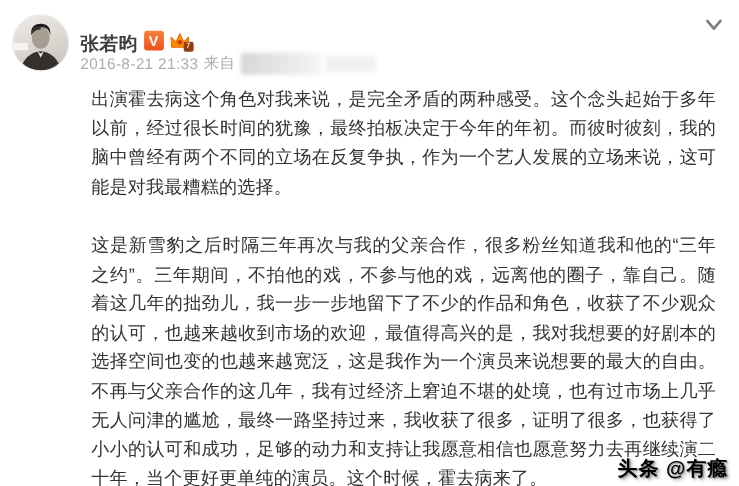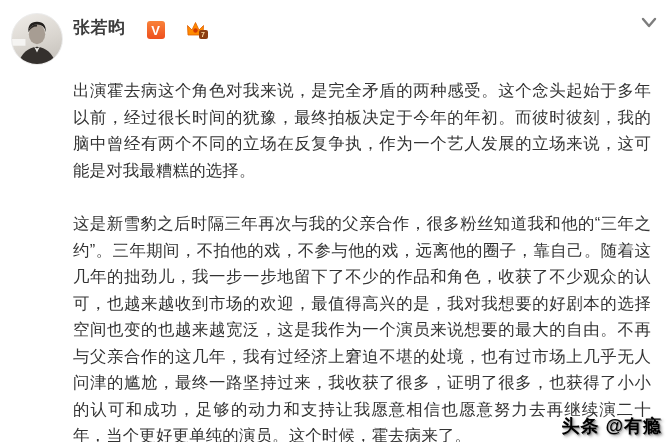--- a/index.html
+++ b/index.html
@@ -15,22 +15,22 @@
   
   .avatar{
     position:absolute;left:11px;top:13px;
     width:52px;height:52px;border-radius:50%;
     overflow:hidden;background:linear-gradient(160deg,#efece8 0%,#d9d5cf 55%,#c2beb8 100%);
     border:1px solid #ececec;box-sizing:border-box;
   }
   .avatar svg{width:100%;height:100%;display:block;}
 
   .name-row{
-    position:absolute;left:73px;top:16px;
-    display:flex;align-items:flex-end;gap:21px;
+    position:absolute;left:73px;top:28px;
+    display:flex;align-items:flex-start;gap:5px;
   }
   .username{
     font-size:17px;font-weight:600;color:#3d3d3d;letter-spacing:.5px;
   }
   .vbadge{
     width:18px;height:18px;border-radius:3px;
     background:linear-gradient(180deg,#f9823a,#ee4f1e);
     color:#fff;font-size:13px;font-weight:700;
     display:flex;align-items:center;justify-content:center;
     line-height:1;
@@ -61,21 +61,21 @@
     position:absolute;right:14px;top:16px;width:18px;height:14px;
     cursor:pointer;
   }
 
   
   .content{
     position:absolute;left:73px;top:77px;width:578px;
     font-size:16.4px;line-height:26.5px;color:#333;
     text-align:justify;letter-spacing:.2px;
   }
-  .content p{margin:0 0 27px 0;}
+  .content p{margin:0 0 27px 10px;}
 
   
   .watermark{
     position:absolute;right:10px;bottom:4px;
     font-size:18px;font-weight:700;color:#000000;
     text-shadow:1px 1px 0 #9a9a9a, 2px 2px 3px rgba(120,120,120,.75);
     letter-spacing:1px;
   }
 </style>
 </head>
@@ -99,20 +99,26 @@
     <span class="vbadge">V</span>
     <span class="crown">
       <svg width="19" height="16" viewBox="0 0 19 16">
         <path d="M2,14 L1.5,4.5 L6,9 L9.5,1.5 L13,9 L17.5,4.5 L17,14 Z" fill="#ff8a00" stroke="#e05e00" stroke-width="0.8"></path>
         <circle cx="9.5" cy="9.5" r="2.2" fill="#d43a00"></circle>
       </svg>
       <span class="lvl">7</span>
     </span>
   </div>
 
+  <div class="meta-row">
+    <span>2016-8-21 21:33</span>
+    <span>来自</span>
+    <span class="blur-patch"></span>
+    <span class="blur-tail"></span>
+  </div>
 
   <div class="chevron">
     <svg width="18" height="14" viewBox="0 0 18 14">
       <polyline points="3,3 9,10 15,3" fill="none" stroke="#7d7d7d" stroke-width="2.4" stroke-linecap="round" stroke-linejoin="round"></polyline>
     </svg>
   </div>
 
   <div class="content">
     <p>出演霍去病这个角色对我来说，是完全矛盾的两种感受。这个念头起始于多年以前，经过很长时间的犹豫，最终拍板决定于今年的年初。而彼时彼刻，我的脑中曾经有两个不同的立场在反复争执，作为一个艺人发展的立场来说，这可能是对我最糟糕的选择。</p>
     <p>这是新雪豹之后时隔三年再次与我的父亲合作，很多粉丝知道我和他的“三年之约”。三年期间，不拍他的戏，不参与他的戏，远离他的圈子，靠自己。随着这几年的拙劲儿，我一步一步地留下了不少的作品和角色，收获了不少观众的认可，也越来越收到市场的欢迎，最值得高兴的是，我对我想要的好剧本的选择空间也变的也越来越宽泛，这是我作为一个演员来说想要的最大的自由。不再与父亲合作的这几年，我有过经济上窘迫不堪的处境，也有过市场上几乎无人问津的尴尬，最终一路坚持过来，我收获了很多，证明了很多，也获得了小小的认可和成功，足够的动力和支持让我愿意相信也愿意努力去再继续演二十年，当个更好更单纯的演员。这个时候，霍去病来了。</p>

